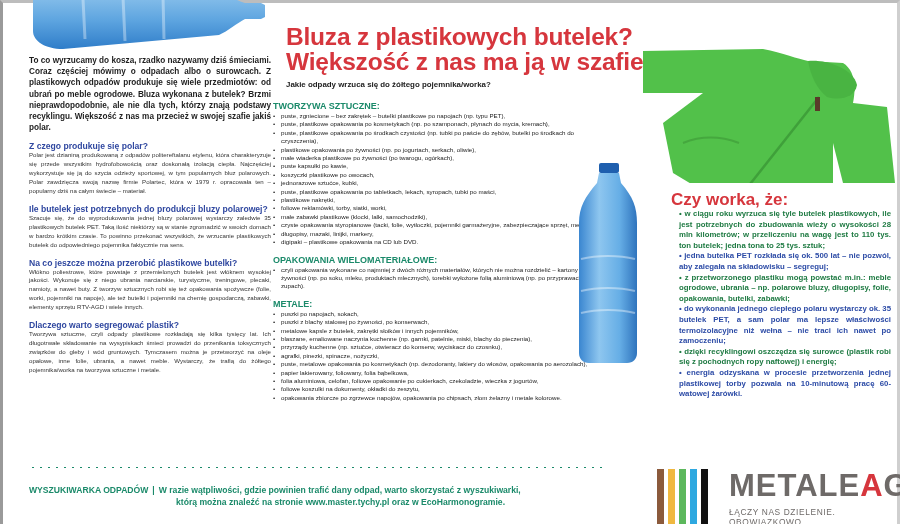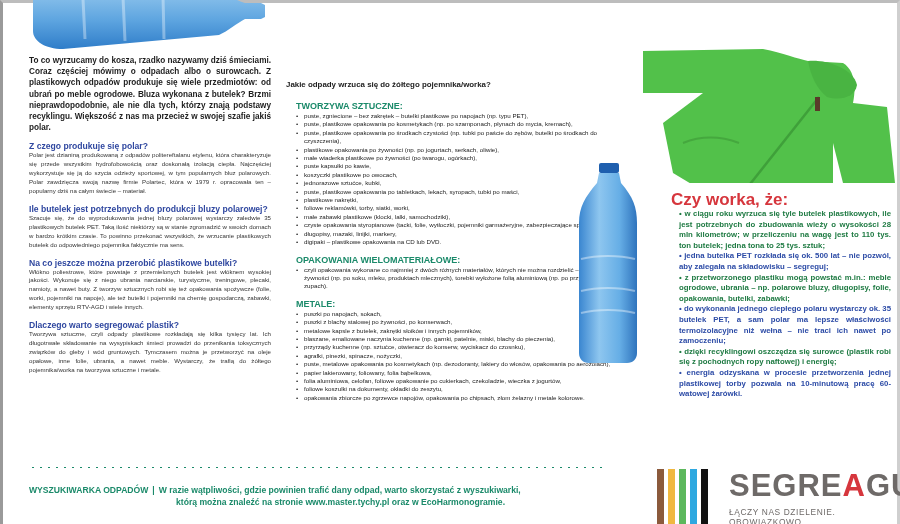--- a/index.html
+++ b/index.html
@@ -15,21 +15,21 @@
     .q-title { color: #3048a0; font-weight: bold; font-size: 8.6px; margin-top: 8px; line-height: 10px; }
     .q-body { font-size: 6.1px; line-height: 8.9px; color: #333; text-align: justify; }
 
     
     .bottle-top { position: absolute; left: 20px; top: -12px; width: 248px; height: 58px; }
 
     
     .headline { position: absolute; left: 283px; top: 21px; color: #d6363d; font-weight: bold;
       font-size: 24.5px; line-height: 25px; letter-spacing: -0.2px; }
     .subhead { position: absolute; left: 283px; top: 77px; font-size: 7.9px; font-weight: bold; color: #222; }
-    .mid-col { position: absolute; left: 293px; top: 98px; width: 335px; }
+    .mid-col { position: absolute; left: 270px; top: 98px; width: 335px; }
     .cat-title { color: #1b8a6a; font-weight: bold; font-size: 9px; line-height: 11px; margin-top: 8px; }
     .cat-title.first { margin-top: 0; }
     .cat-list { list-style: none; }
     .cat-list li { font-size: 6.2px; line-height: 8.4px; color: #222; padding-left: 8px; position: relative; }
     .cat-list li::before { content: "•"; position: absolute; left: 0; top: 0; }
 
     .bottle-mid { position: absolute; left: 574px; top: 160px; width: 62px; height: 200px; }
 
     
     .jacket { position: absolute; left: 640px; top: 20px; width: 256px; height: 160px; }
@@ -82,20 +82,24 @@
     <h3 class="q-title">Ile butelek jest potrzebnych do produkcji bluzy polarowej?</h3>
     <p class="q-body">Szacuje się, że do wyprodukowania jednej bluzy polarowej wystarczy zaledwie 35 plastikowych butelek PET. Taką ilość niektórzy są w stanie zgromadzić w swoich domach w bardzo krótkim czasie. To powinno przekonać wszystkich, że wrzucanie plastikowych butelek do odpowiedniego pojemnika faktycznie ma sens.</p>
 
     <h3 class="q-title">Na co jeszcze można przerobić plastikowe butelki?</h3>
     <p class="q-body">Włókno poliestrowe, które powstaje z przemielonych butelek jest włóknem wysokiej jakości. Wykonuje się z niego ubrania narciarskie, turystyczne, treningowe, plecaki, namioty, a nawet buty. Z tworzyw sztucznych robi się też opakowania spożywcze (folie, worki, pojemniki na napoje), ale też butelki i pojemniki na chemię gospodarczą, zabawki, elementy sprzętu RTV-AGD i wiele innych.</p>
 
     <h3 class="q-title">Dlaczego warto segregować plastik?</h3>
     <p class="q-body">Tworzywa sztuczne, czyli odpady plastikowe rozkładają się kilka tysięcy lat. Ich długotrwałe składowanie na wysypiskach śmieci prowadzi do przenikania toksycznych związków do gleby i wód gruntowych. Tymczasem można je przetworzyć na oleje opałowe, inne folie, ubrania, a nawet meble. Wystarczy, że trafią do żółtego pojemnika/worka na tworzywa sztuczne i metale.</p>
   </div>
 
+  <h1 class="headline">
+    <span>Bluza z plastikowych butelek?</span><br>
+    <span>Większość z nas ma ją w szafie</span>
+  </h1>
   <p class="subhead">Jakie odpady wrzuca się do żółtego pojemnika/worka?</p>
 
   <div class="mid-col">
     <h4 class="cat-title first">TWORZYWA SZTUCZNE:</h4>
     <ul class="cat-list" id="cat0">
         <li>puste, zgniecione – bez zakrętek – butelki plastikowe po napojach (np. typu PET),</li>
         <li>puste, plastikowe opakowania po kosmetykach (np. po szamponach, płynach do mycia, kremach),</li>
         <li>puste, plastikowe opakowania po środkach czystości (np. tubki po paście do zębów, butelki po środkach do czyszczenia),</li>
         <li>plastikowe opakowania po żywności (np. po jogurtach, serkach, oliwie),</li>
         <li>małe wiaderka plastikowe po żywności (po twarogu, ogórkach),</li>
@@ -175,18 +179,18 @@
 
   <div class="logo">
     <div class="stripes" id="stripes">
         <div class="stripe" style="background: rgb(139, 90, 60);"></div>
         <div class="stripe" style="background: rgb(240, 184, 64);"></div>
         <div class="stripe" style="background: rgb(92, 184, 92);"></div>
         <div class="stripe" style="background: rgb(46, 168, 224);"></div>
         <div class="stripe" style="background: rgb(17, 17, 17);"></div>
       </div>
     <div class="logo-word">
-      <span>SEGRE</span><span class="accent">A</span><span>GUJ</span>
+      <span>METALE</span><span class="accent">A</span><span>GUJ</span>
     </div>
     <div class="logo-tag">ŁĄCZY NAS DZIELENIE. OBOWIĄZKOWO.</div>
   </div>
 
 </div>
 
 </body></html>

